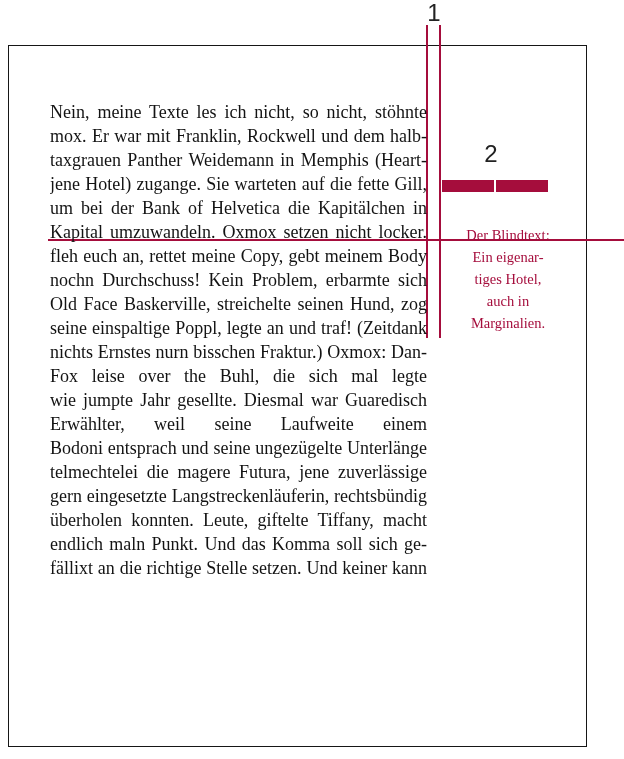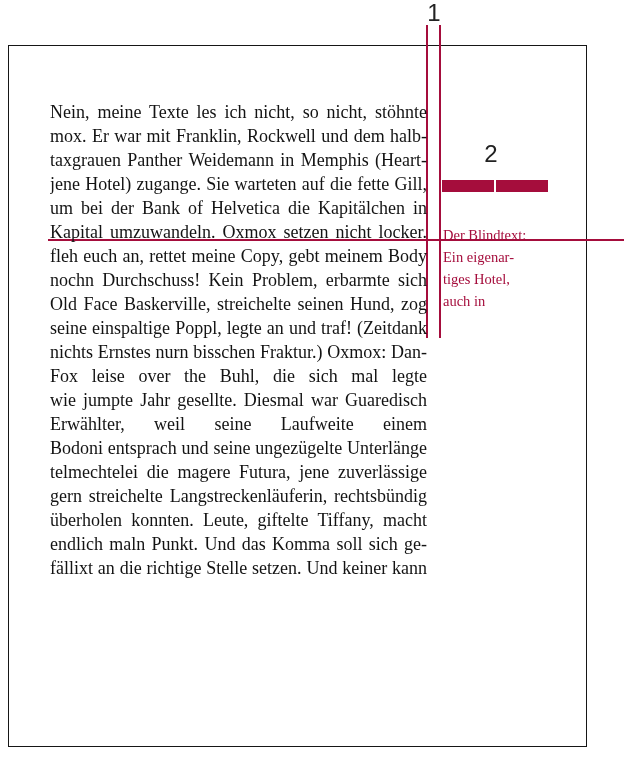--- a/index.html
+++ b/index.html
@@ -84,21 +84,22 @@
     left:443px;top:224px;
     width:118px;
     font-size:14.5px;
     line-height:22px;
     color:var(--accent);
     z-index:2;
   }
   .margin-note .mline{
     height:22px;
     overflow:hidden;
-    text-align:left;
+    text-align:center;
+    margin-left:12px;
   }
 </style>
 </head>
 <body>
 
 <div class="stage">
 
   <div class="page-frame"></div>
 
   <div class="callout callout-1">1</div>
@@ -125,26 +126,27 @@
       <div class="tline">fleh euch an, rettet meine Copy, gebt meinem Body</div>
       <div class="tline">nochn Durchschuss! Kein Problem, erbarmte sich</div>
       <div class="tline">Old Face Baskerville, streichelte seinen Hund, zog</div>
       <div class="tline">seine einspaltige Poppl, legte an und traf! (Zeitdank</div>
       <div class="tline">nichts Ernstes  nurn bisschen Fraktur.) Oxmox: Dan-</div>
       <div class="tline">Fox leise over the Buhl, die sich mal legte immerdar</div>
       <div class="tline">wie jumpte Jahr gesellte. Diesmal war Guaredisch ihr</div>
       <div class="tline">Erwählter, weil seine Laufweite einem vollgetankten</div>
       <div class="tline">Bodoni entsprach und seine ungezügelte Unterlänge</div>
       <div class="tline">telmechtelei die magere Futura, jene zuverlässige und</div>
-      <div class="tline">gern streichelte Langstreckenläuferin, rechtsbündig</div>
+      <div class="tline">gern eingesetzte Langstreckenläuferin, rechtsbündig</div>
       <div class="tline">überholen konnten. Leute, giftelte Tiffany, macht</div>
       <div class="tline">endlich maln Punkt. Und das Komma soll sich ge-</div>
       <div class="tline">fällixt an die richtige Stelle setzen. Und keiner kann</div>
     </div>
 
   <div class="margin-note">
       <div class="mline">Der Blindtext:</div>
       <div class="mline">Ein eigenar-</div>
       <div class="mline">tiges Hotel,</div>
       <div class="mline">auch in</div>
+      <div class="mline">Marginalien.</div>
     </div>
 
 </div>
 
 </body></html>

